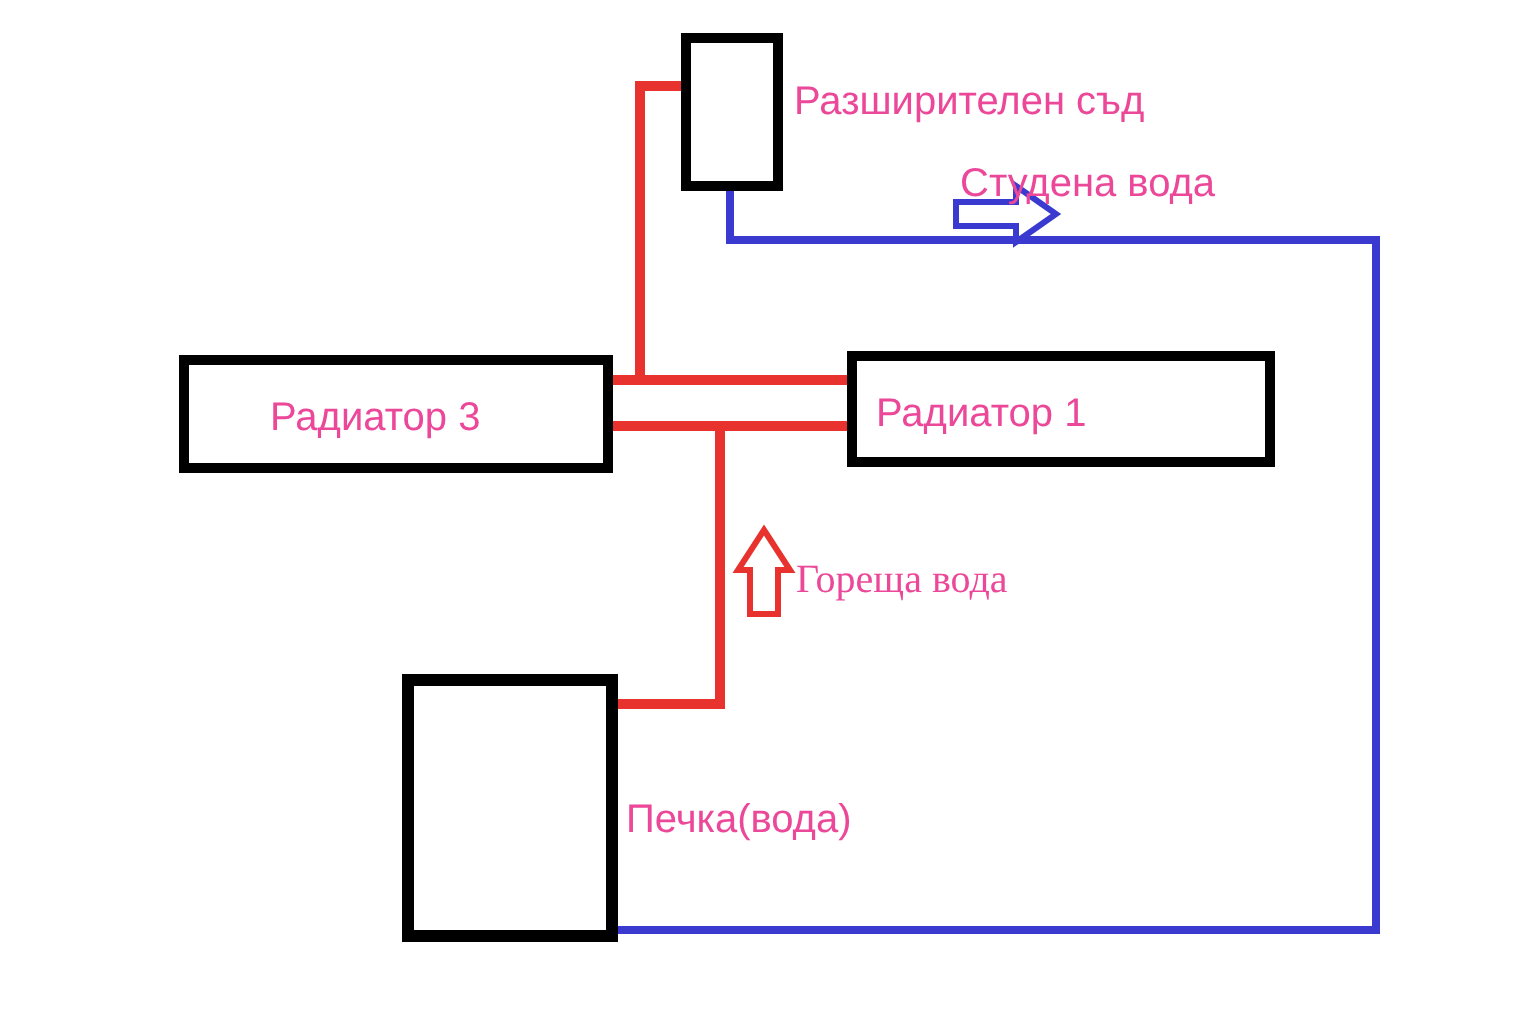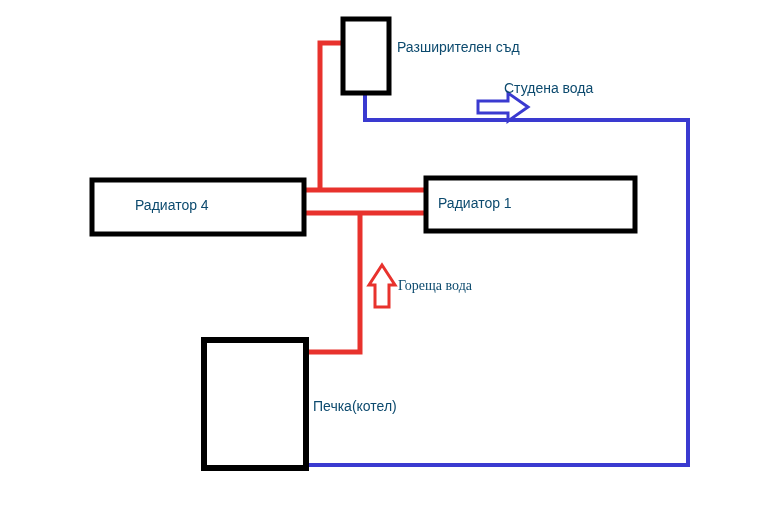--- a/index.html
+++ b/index.html
@@ -17,22 +17,22 @@
   }
   #shapes {
     position: absolute;
     left: 0;
     top: 0;
     width: 760px;
     height: 510px;
   }
   .lbl {
     position: absolute;
-    color: #0c4a6e;
-    font-size: 14px;
+    color: #ec4899;
+    font-size: 20px;
     white-space: nowrap;
     line-height: 1.2;
   }
 </style>
 </head>
 <body>
 
 <div id="canvas">
 
   <svg id="shapes" viewBox="0 0 760 510" xmlns="http://www.w3.org/2000/svg">
@@ -48,23 +48,23 @@
     <rect x="92" y="180" width="212" height="54" fill="#ffffff" stroke-width="5" stroke="#000000"></rect>
     <rect x="426" y="178" width="209" height="53" fill="#ffffff" stroke-width="5" stroke="#000000"></rect>
     <rect x="204" y="340" width="102" height="128" fill="#ffffff" stroke-width="6" stroke="#000000"></rect>
 
     <path d="M478,101 L508,101 L508,93 L528,107 L508,121 L508,113 L478,113 Z" fill="#ffffff" stroke-width="3" stroke-linejoin="miter" stroke="#3a3ad0"></path>
     <path d="M382,265 L395,285 L389,285 L389,307 L375,307 L375,285 L369,285 Z" fill="#ffffff" stroke-width="3" stroke-linejoin="miter" stroke="#e8322d"></path>
   </svg>
 
   <div class="lbl" style="left:397px; top:39px;">Разширителен съд</div>
 
-  <div class="lbl" style="left:480px; top:80px;margin-left:24px;">Студена вода</div>
+  <div class="lbl" style="left:480px; top:80px;">Студена вода</div>
 
-  <div class="lbl" style="left:135px; top:197px;">Радиатор 4</div>
+  <div class="lbl" style="left:135px; top:197px;">Радиатор 3</div>
 
   <div class="lbl" style="left:438px; top:195px;">Радиатор 1</div>
 
   <div class="lbl" style="left:398px; top:278px;font-family:Liberation Serif, serif;">Гореща вода</div>
 
-  <div class="lbl" style="left:313px; top:398px;">Печка(котел)</div>
+  <div class="lbl" style="left:313px; top:398px;">Печка(вода)</div>
 
 </div>
 
 </body></html>

